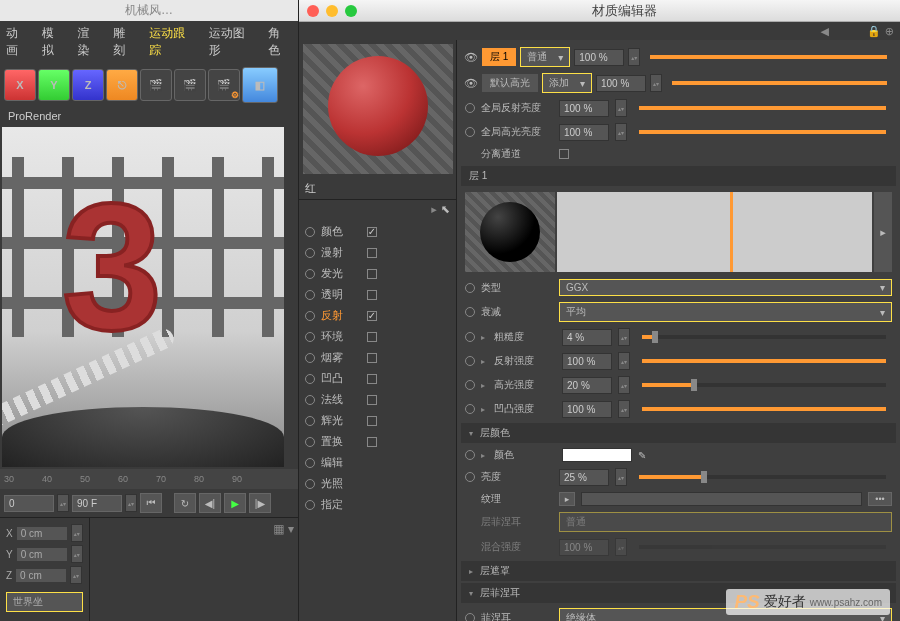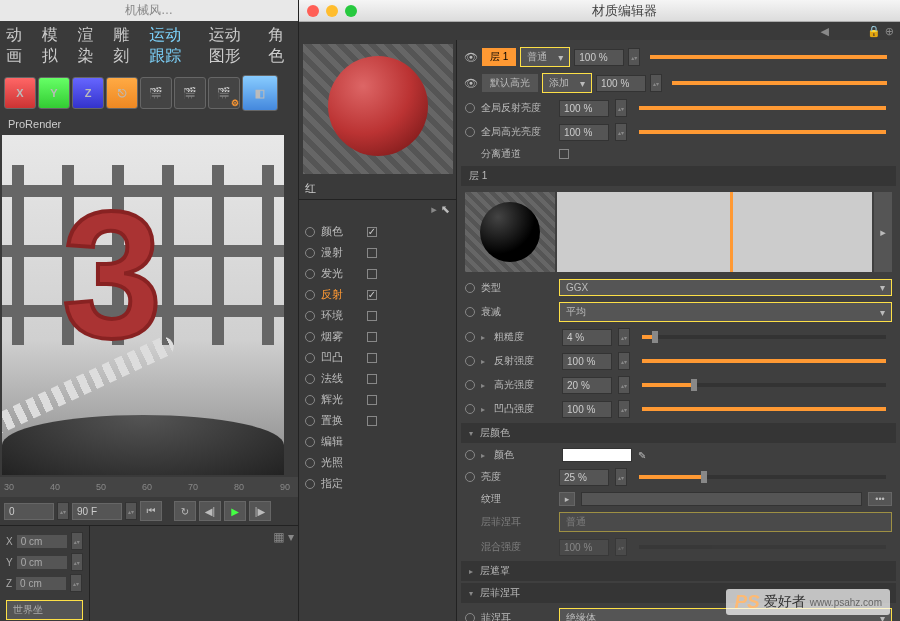--- a/index.html
+++ b/index.html
@@ -1,23 +1,23 @@
 <!DOCTYPE html>
 <html><head>
   <meta charset="utf-8">
   <style>
     * { margin: 0; padding: 0; box-sizing: border-box; font-family: "PingFang SC", "Microsoft YaHei", sans-serif; }
     body { background: #3a3a3a; color: #bbb; font-size: 11px; width: 900px; height: 621px; overflow: hidden; position: relative; }
     
     
     .main-window { position: absolute; left: 0; top: 0; width: 298px; height: 621px; background: #3a3a3a; }
     .main-title { text-align: center; color: #888; font-size: 12px; padding: 2px 0; background: #e8e8e8; }
-    .menu-bar { display: flex; gap: 12px; padding: 4px 6px; background: #3a3a3a; color: #ccc; font-size: 16px; }
+    .menu-bar { display: flex; gap: 12px; padding: 4px 6px; background: #3a3a3a; color: #ccc; font-size: 12px; }
     .menu-item { cursor: pointer; }
-    .menu-active { color: #7dd3fc; }
+    .menu-active { color: #fde047; }
     
     .toolbar { display: flex; gap: 2px; padding: 4px; background: #3a3a3a; align-items: center; }
     .tool-btn { width: 32px; height: 32px; background: #555; border: 1px solid #666; border-radius: 3px; display: flex; align-items: center; justify-content: center; font-weight: bold; }
     .xyz-x { background: linear-gradient(#ff6666, #cc3333); }
     .xyz-y { background: linear-gradient(#66ff66, #33cc33); }
     .xyz-z { background: linear-gradient(#6666ff, #3333cc); }
     .tool-orange { background: linear-gradient(#ffaa44, #ee8822); }
     .tool-clap { background: #444; }
     .tool-cube { background: linear-gradient(#88ccff, #4488dd); width: 36px; height: 36px; }
     
@@ -25,21 +25,21 @@
     
     .viewport { width: 282px; height: 340px; background: #d8d8d8; position: relative; overflow: hidden; margin: 2px; }
     .viewport-content { position: absolute; inset: 0; background: linear-gradient(#e8e8e8 0%, #d0d0d0 60%, #888 100%); }
     .grid-bars { position: absolute; top: 30px; left: 0; right: 0; height: 180px; }
     .vbar { position: absolute; top: 0; bottom: 0; width: 12px; background: #666; }
     .hbar { position: absolute; left: 0; right: 0; height: 12px; background: #666; }
     .number-3 { position: absolute; top: 50px; left: 60px; width: 160px; height: 200px; font-size: 180px; font-weight: bold; color: #aa3333; -webkit-text-stroke: 4px #882222; line-height: 180px; }
     .chain { position: absolute; bottom: 80px; left: -20px; width: 200px; height: 20px; background: repeating-linear-gradient(90deg, #ddd 0 8px, transparent 8px 14px); transform: rotate(-25deg); border-radius: 10px; }
     .platform { position: absolute; bottom: 0; left: 0; right: 0; height: 60px; background: radial-gradient(ellipse at center top, #555, #222); border-radius: 50% 50% 0 0; }
     
-    .timeline-ruler { height: 20px; background: #444; display: flex; align-items: center; padding: 0 4px; color: #888; font-size: 9px; gap: 36px; }
+    .timeline-ruler { height: 20px; background: #444; display: flex; align-items: center; padding: 0 4px; color: #888; font-size: 9px; gap: 28px; }
     .playback { display: flex; align-items: center; gap: 3px; padding: 4px; background: #3a3a3a; }
     .pb-input { background: #555; border: 1px solid #666; color: #ccc; padding: 2px 4px; width: 50px; font-size: 10px; }
     .pb-btn { width: 22px; height: 20px; background: #555; border: 1px solid #666; display: flex; align-items: center; justify-content: center; font-size: 10px; }
     .pb-play { color: #4f4; }
     
     .lower-panel { display: flex; height: 120px; background: #3a3a3a; border-top: 1px solid #222; }
     .coords { padding: 6px; font-size: 10px; color: #aaa; }
     .coord-row { display: flex; gap: 4px; margin-bottom: 3px; align-items: center; }
     .coord-val { background: #555; padding: 1px 4px; width: 50px; }
     
@@ -229,20 +229,25 @@
           <div class="ch-row">
             <span class="ch-radio"></span>
             <span style="width: 40px;">漫射</span>
             <span class="ch-check" style="border: 1px solid rgb(136, 136, 136);"></span>
           </div>
           <div class="ch-row">
             <span class="ch-radio"></span>
             <span style="width: 40px;">发光</span>
             <span class="ch-check" style="border: 1px solid rgb(136, 136, 136);"></span>
           </div>
+          <div class="ch-row">
+            <span class="ch-radio"></span>
+            <span style="width: 40px;">透明</span>
+            <span class="ch-check" style="border: 1px solid rgb(136, 136, 136);"></span>
+          </div>
           <div class="ch-row ch-active">
             <span class="ch-radio"></span>
             <span style="width: 40px;">反射</span>
             <span class="ch-check" style="border: 1px solid rgb(136, 136, 136);">✓</span>
           </div>
           <div class="ch-row">
             <span class="ch-radio"></span>
             <span style="width: 40px;">环境</span>
             <span class="ch-check" style="border: 1px solid rgb(136, 136, 136);"></span>
           </div>

